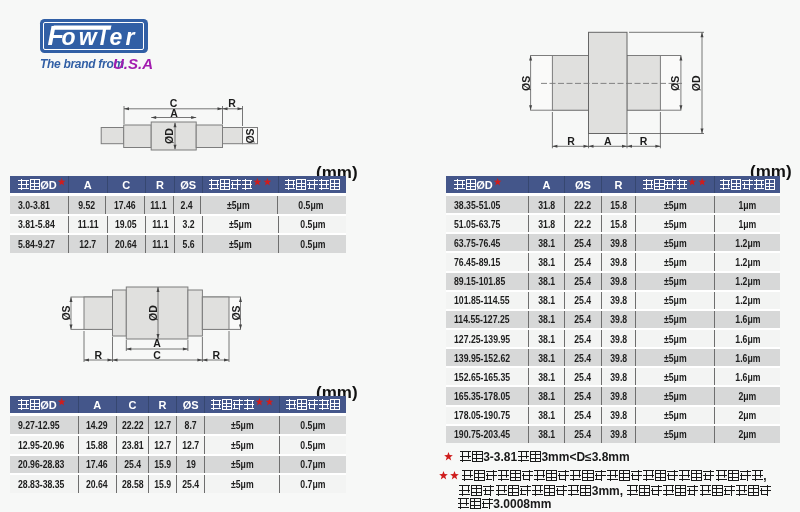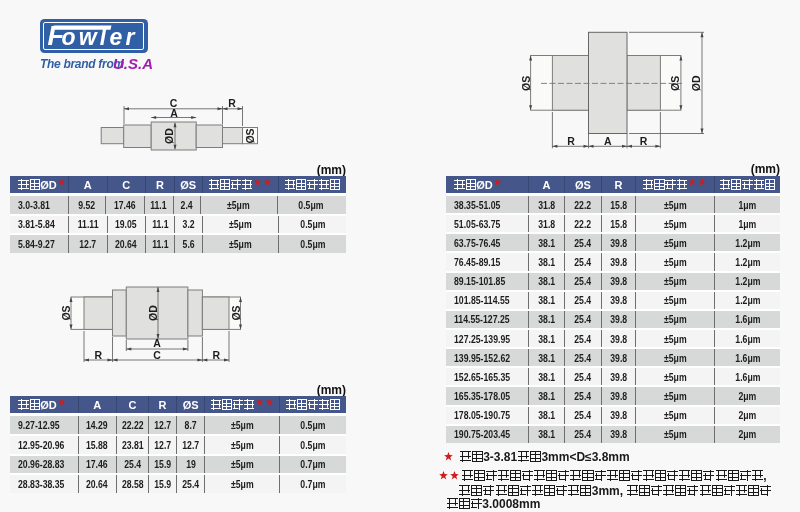--- a/index.html
+++ b/index.html
@@ -22,21 +22,21 @@
 .n{display:inline-block;transform:scaleX(0.79);white-space:nowrap}
 .row{border-top:2px solid #fff}
 .hrow{border-bottom:1px solid #fff}
 .cl{box-sizing:border-box;display:flex;align-items:center;justify-content:center;border-left:1px solid #6e6e6e}
 .cl:first-child{border-left:none}
 .cl.l{justify-content:flex-start;padding-left:8px}
 .cl.l .n{transform-origin:left center}
 .hrow .star{margin-bottom:5px}
 .hrow .cl{border-left:1px solid #364770}
 .hrow .cl:first-child{border-left:none}
-.mm{position:absolute;font-weight:bold;font-size:12px;color:#111}
+.mm{position:absolute;font-weight:bold;font-size:17px;color:#111}
 .note{position:absolute;font-weight:bold;font-size:12px;color:#191919;white-space:nowrap}
 svg text{font-family:"Liberation Sans",sans-serif}
 </style></head>
 <body>
 
 <div class="abs" style="left:39.7px;top:19px;width:108px;height:34px;background:#315fa5;border-radius:4.5px">
 <div class="abs" style="left:3.5px;top:2.8px;right:3.5px;bottom:2.8px;border:1.5px solid #fff;border-radius:2px"></div>
 
 <svg class="abs" style="left:0;top:0" width="108" height="34" viewBox="0 0 108 34">
 <text x="7.5" y="26" font-size="27" font-style="italic" font-weight="bold" fill="#fff">F</text>
@@ -746,13 +746,13 @@
       </div>
 </div>
 </div>
 
 <div class="note" style="left:443px;top:450px"><i class="star" style="width:9px;height:9px;margin-right:6px"></i><i class="c v1"></i><i class="c v2"></i>3-3.81<i class="c v1"></i><i class="c v2"></i>3mm&lt;D≤3.8mm</div>
 
 <div class="note" style="left:438px;top:469px"><i class="star" style="width:9px;height:9px"></i><i class="star" style="width:9px;height:9px;margin-right:2px"></i><i class="c v1"></i><i class="c v2"></i><i class="c v3"></i><i class="c v1"></i><i class="c v2"></i><i class="c v3"></i><i class="c v1"></i><i class="c v2"></i><i class="c v3"></i><i class="c v1"></i><i class="c v2"></i><i class="c v3"></i><i class="c v1"></i><i class="c v2"></i><i class="c v3"></i><i class="c v1"></i><i class="c v2"></i><i class="c v3"></i><i class="c v1"></i><i class="c v2"></i><i class="c v3"></i><i class="c v1"></i><i class="c v2"></i><i class="c v3"></i><i class="c v1"></i>,</div>
 
 <div class="note" style="left:458.7px;top:484px"><i class="c v1"></i><i class="c v2"></i><i class="c v3"></i><i class="c v1"></i><i class="c v2"></i><i class="c v3"></i><i class="c v1"></i><i class="c v2"></i><i class="c v3"></i><i class="c v1"></i><i class="c v2"></i>3mm, <i class="c v1"></i><i class="c v2"></i><i class="c v3"></i><i class="c v1"></i><i class="c v2"></i><i class="c v3"></i><i class="c v1"></i><i class="c v2"></i><i class="c v3"></i><i class="c v1"></i><i class="c v2"></i><i class="c v3"></i></div>
 
-<div class="note" style="left:446px;top:497px"><i class="c v1"></i><i class="c v2"></i><i class="c v3"></i>3.0008mm</div>
+<div class="note" style="left:457px;top:497px"><i class="c v1"></i><i class="c v2"></i><i class="c v3"></i>3.0008mm</div>
 
 </body></html>

